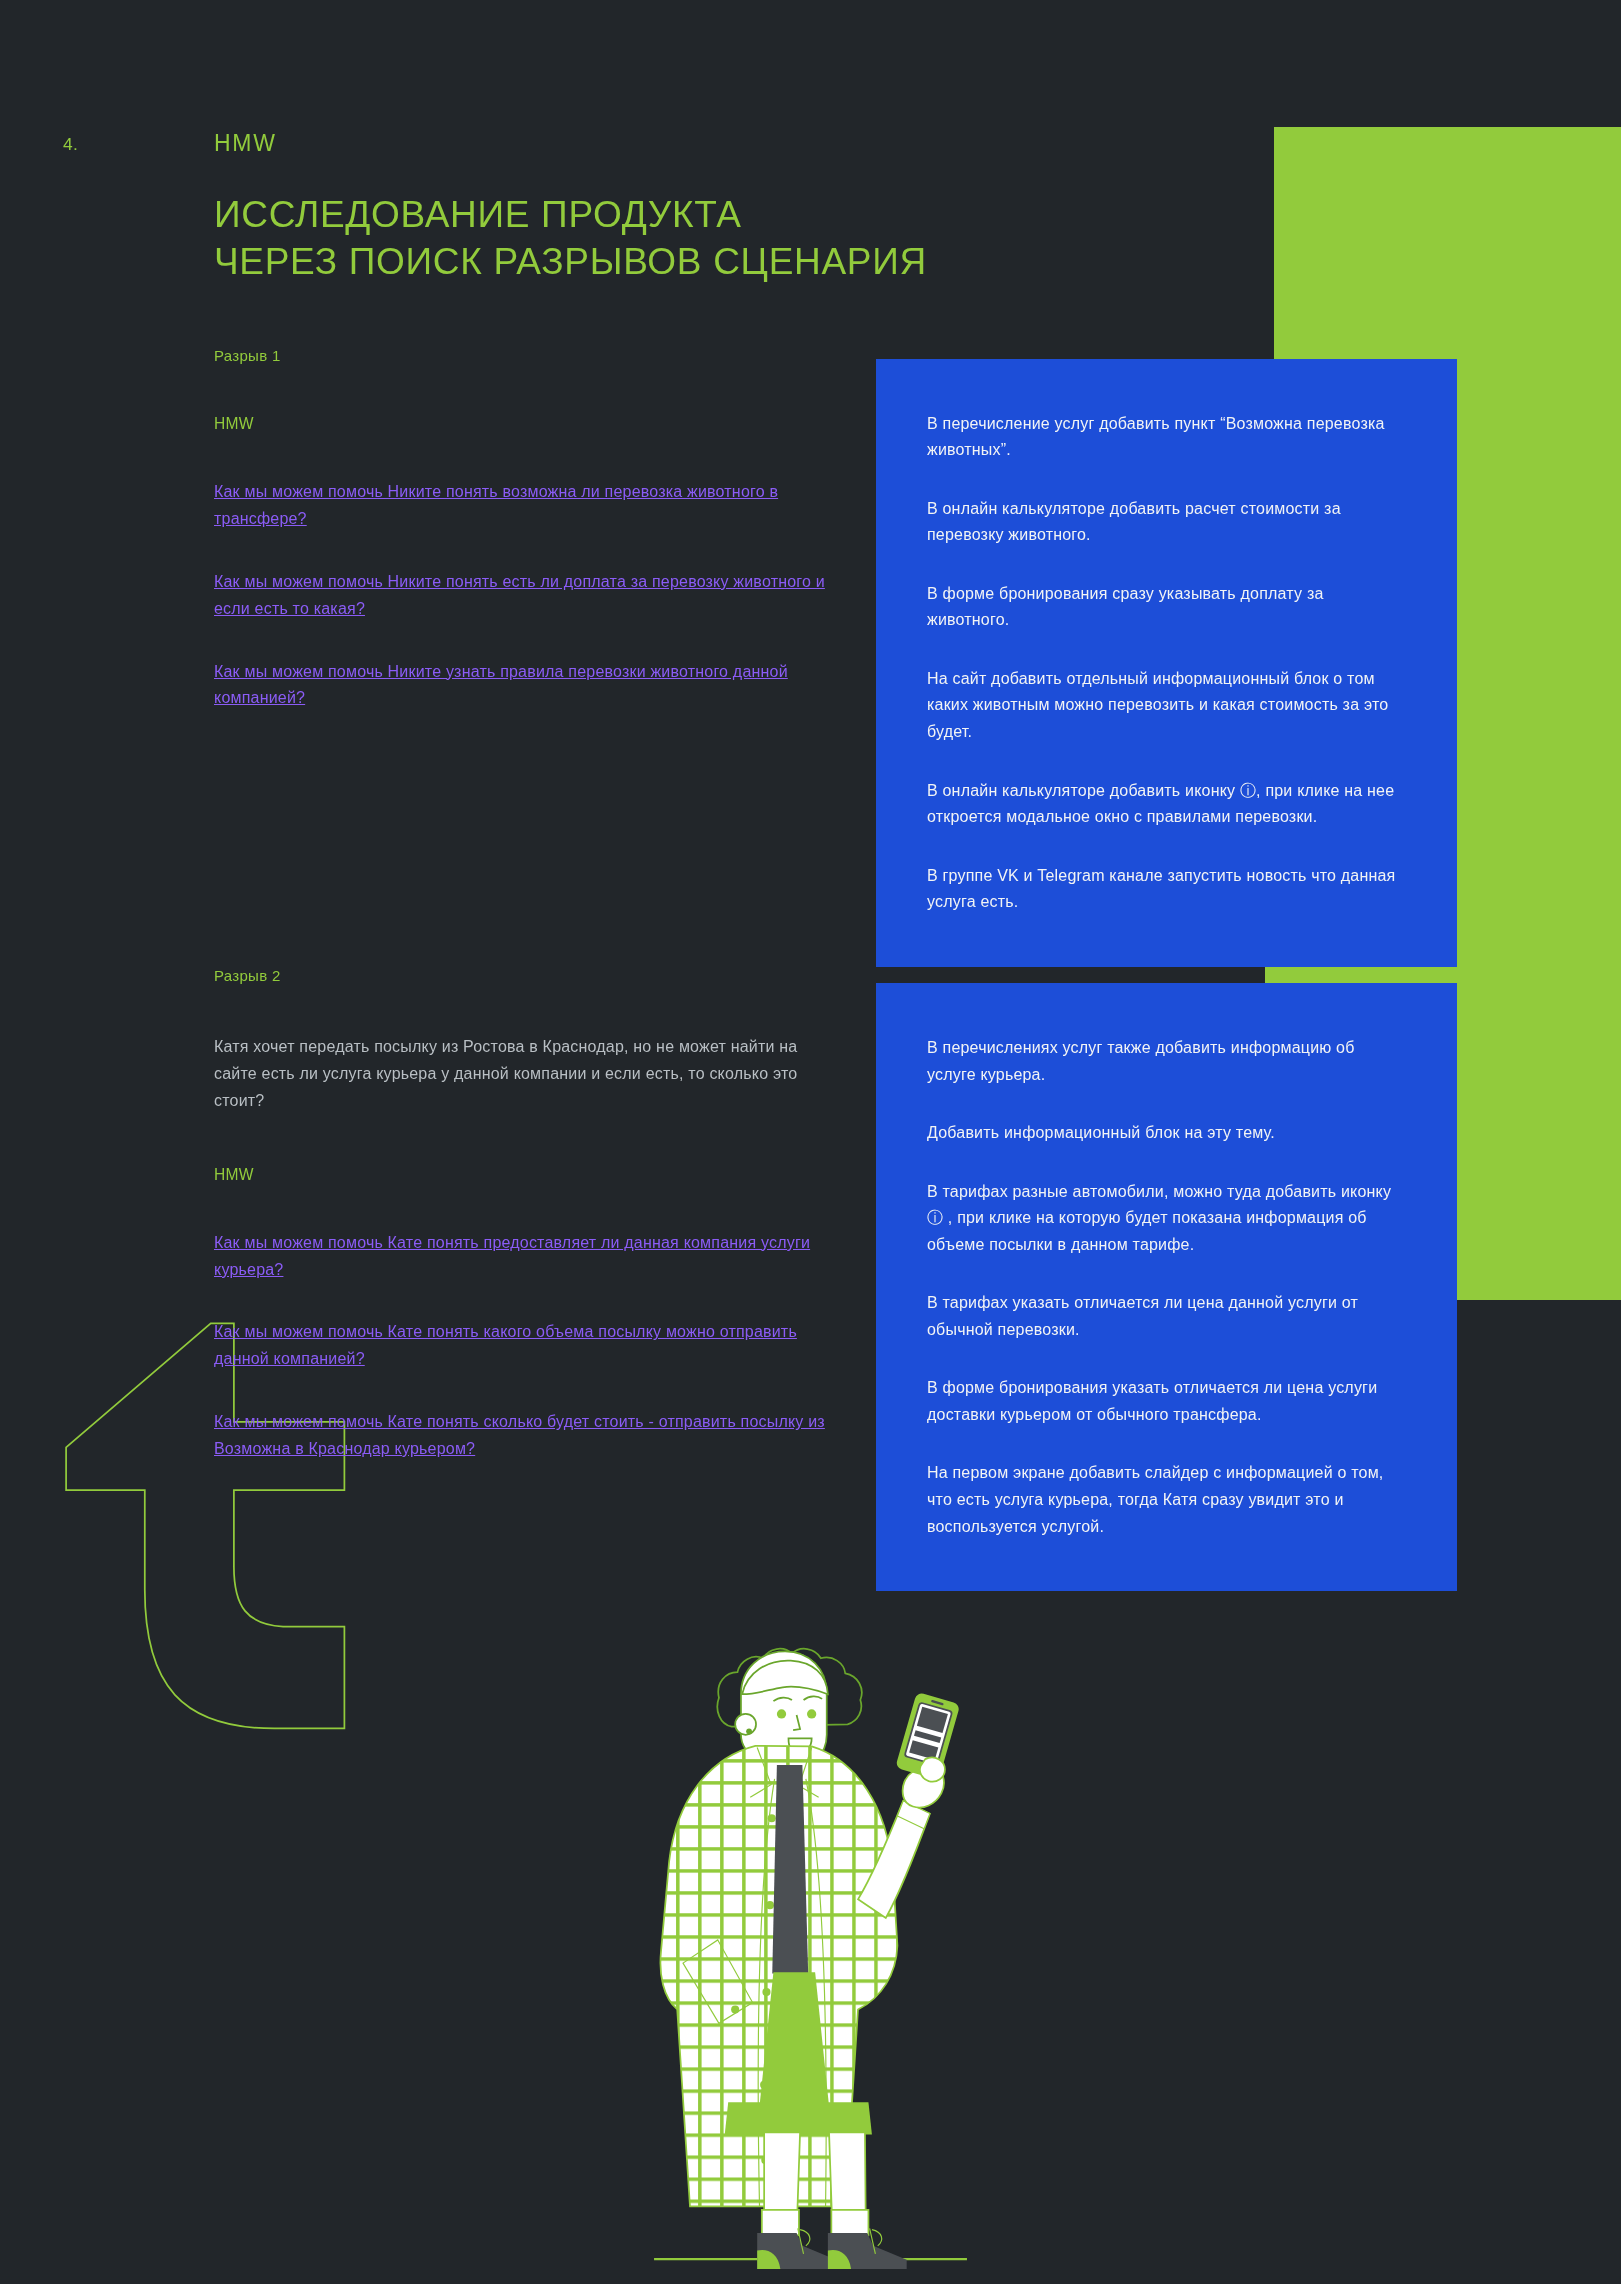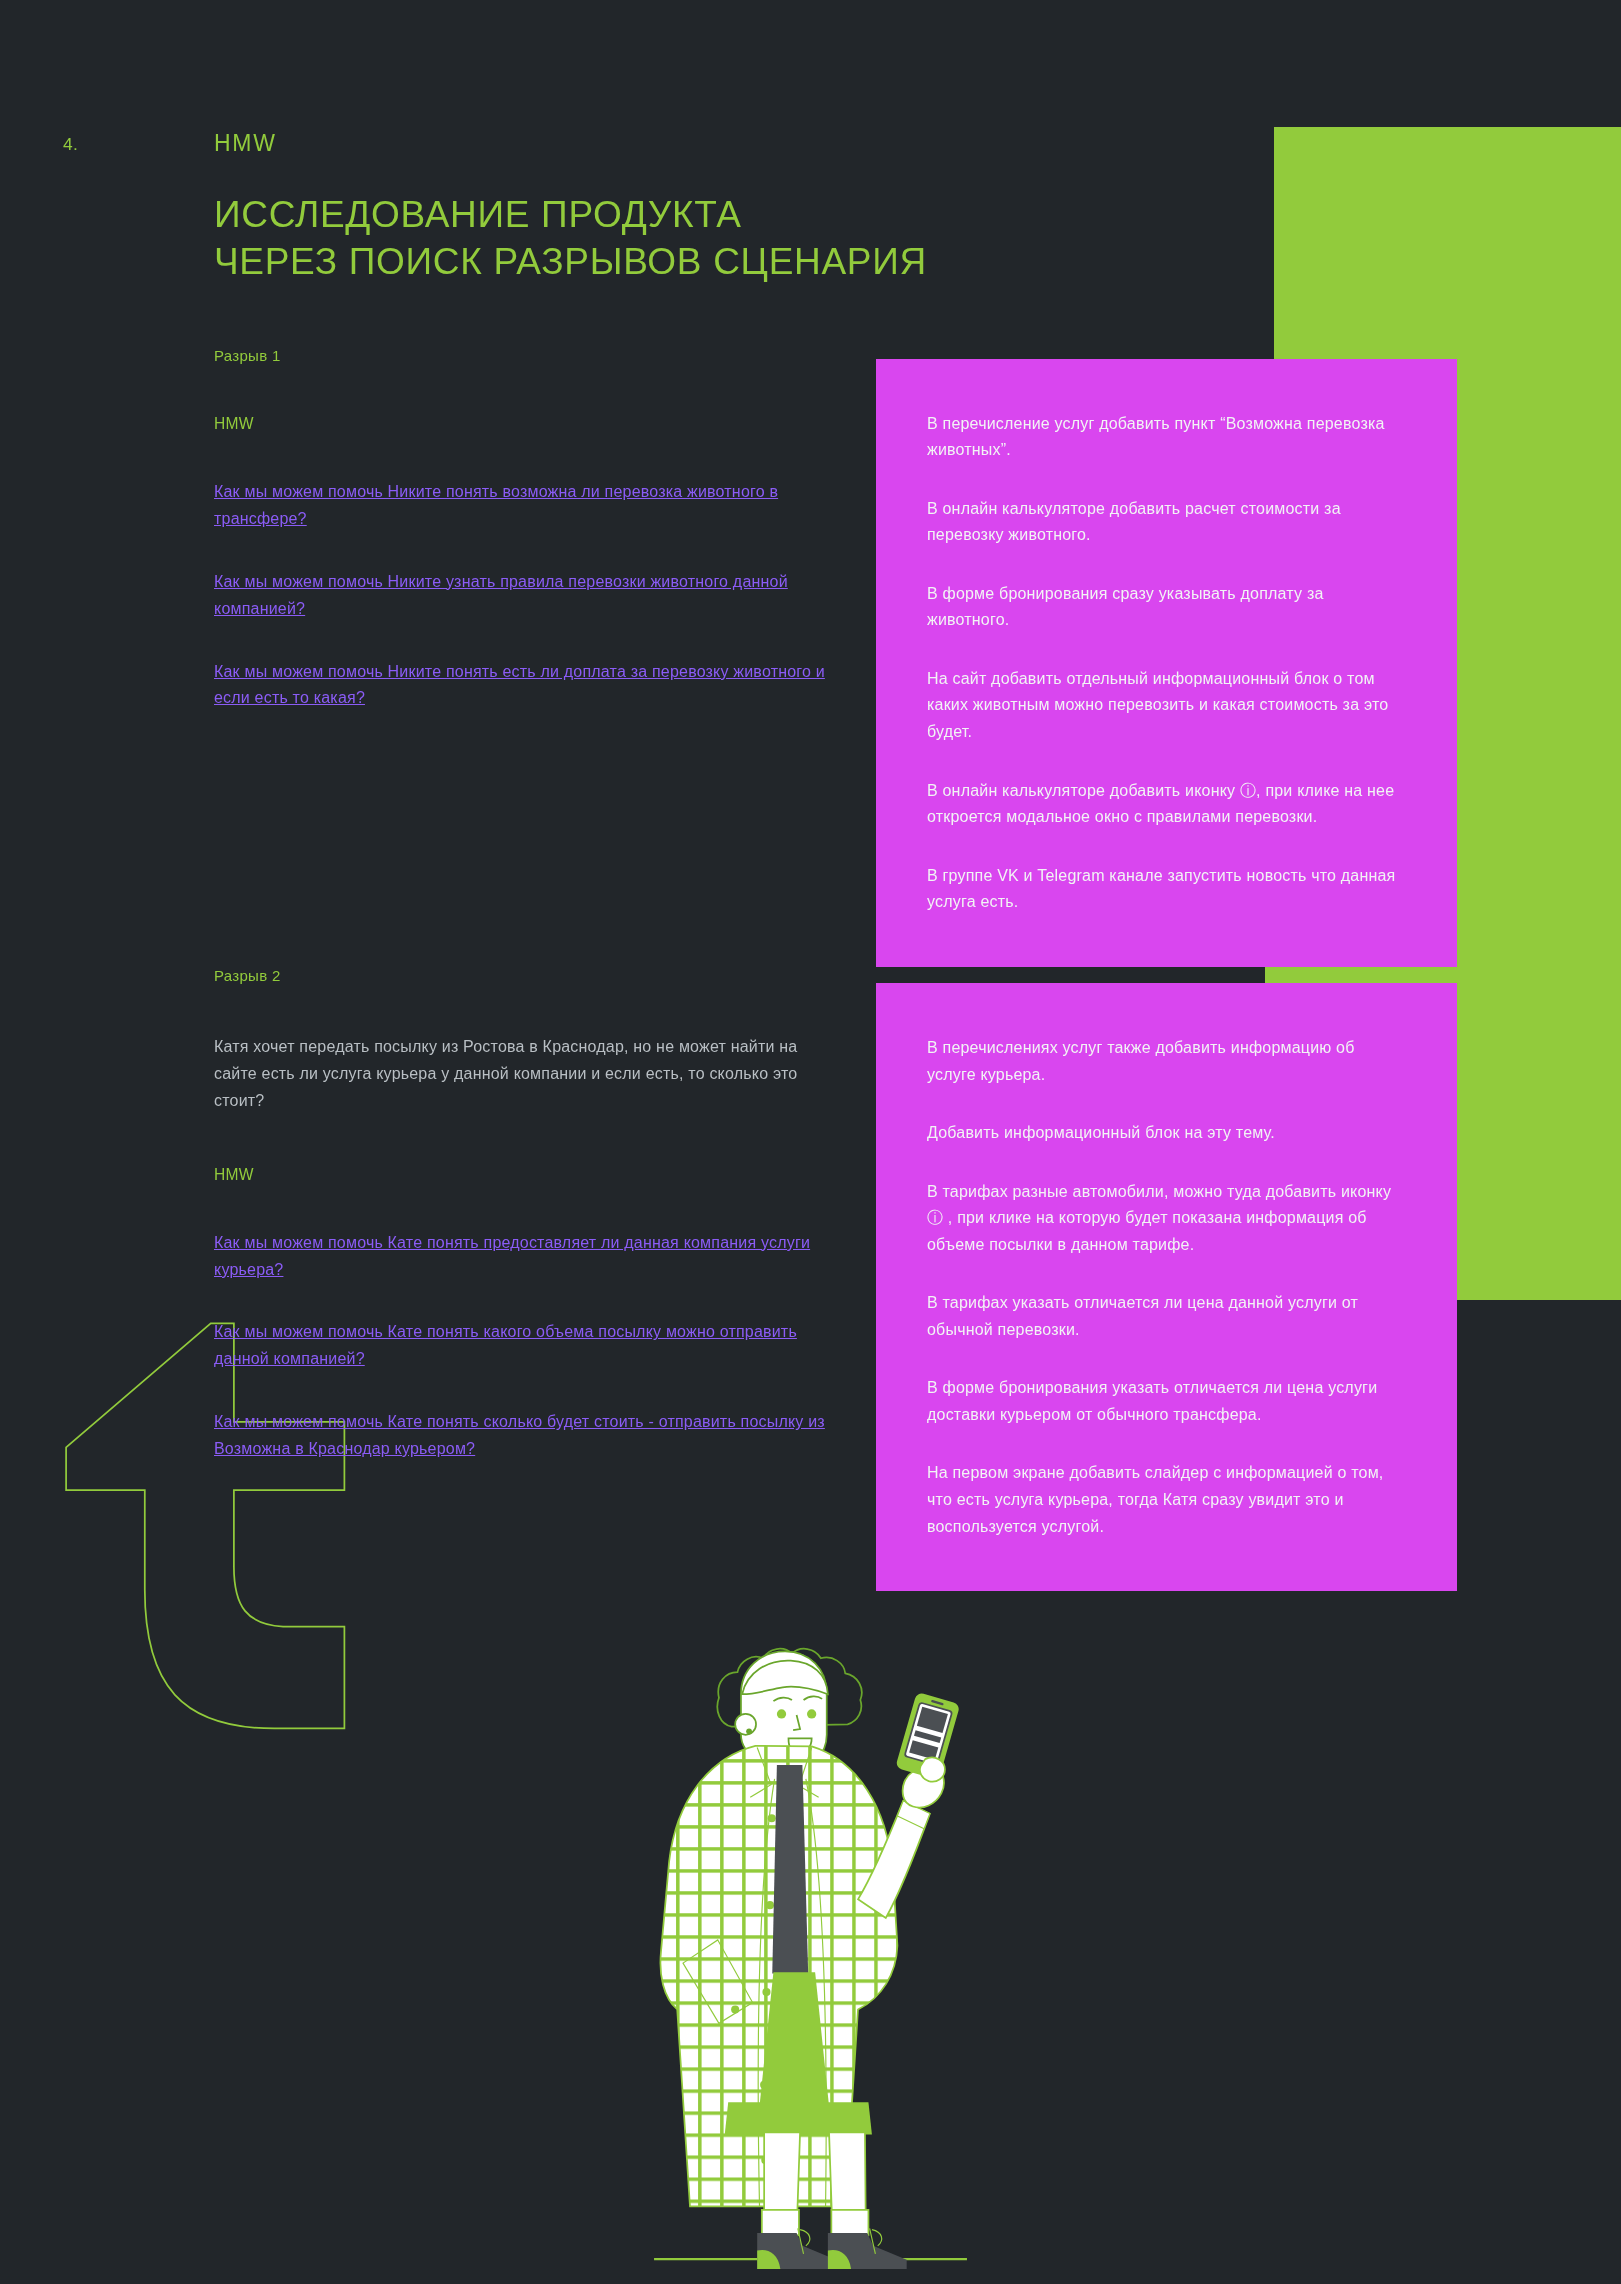--- a/index.html
+++ b/index.html
@@ -73,21 +73,21 @@
   }
   .hmw-q{
     color:#8b5cf6; font-size:16px; line-height:1.68;
     letter-spacing:0.2px; margin-bottom:36px;text-decoration:underline;
   }
   .hmw-q:last-child{ margin-bottom:0; }
 
   .panel{
     position:absolute; left:876px; top:11.6px;
     width:581px;
-    background:#d946ef;
+    background:#1d4ed8;
     padding:52px 51px 51px 51px;
     z-index:4;
   }
   #section-1 .panel{ top:11.6px; }
   #section-2 .panel{ top:16px; }
   .panel-item{
     color:#f2f4f5; font-size:16px; line-height:1.66;
     letter-spacing:0.2px; margin-bottom:32px;
   }
   .panel-item:last-child{ margin-bottom:0; }
@@ -118,22 +118,22 @@
   <div class="eyebrow">HMW</div>
   <div class="slide-title">ИССЛЕДОВАНИЕ ПРОДУКТА
 ЧЕРЕЗ ПОИСК РАЗРЫВОВ СЦЕНАРИЯ</div>
 </div>
 
 <div class="section" id="section-1">
   <div class="left-col">
     <div class="gap-label">Разрыв 1</div>
     <div class="hmw-label">HMW</div>
     <div class="hmw-q">Как мы можем помочь Никите понять возможна ли перевозка животного в трансфере?</div>
+    <div class="hmw-q">Как мы можем помочь Никите понять есть ли доплата за перевозку животного и если есть то какая?</div>
     <div class="hmw-q">Как мы можем помочь Никите узнать правила перевозки животного данной компанией?</div>
-    <div class="hmw-q">Как мы можем помочь Никите понять есть ли доплата за перевозку животного и если есть то какая?</div>
   </div>
   <div class="panel">
     <div class="panel-item">В перечисление услуг добавить пункт “Возможна перевозка животных”.</div>
     <div class="panel-item">В онлайн калькуляторе добавить расчет стоимости за перевозку животного.</div>
     <div class="panel-item">В форме бронирования сразу указывать доплату за животного.</div>
     <div class="panel-item">На сайт добавить отдельный информационный блок о том каких животным можно перевозить и какая стоимость за это будет.</div>
     <div class="panel-item">В онлайн калькуляторе добавить иконку ⓘ, при клике на нее откроется модальное окно с правилами перевозки.</div>
     <div class="panel-item">В группе VK и Telegram канале запустить новость что данная услуга есть.</div>
   </div>
 </div>

